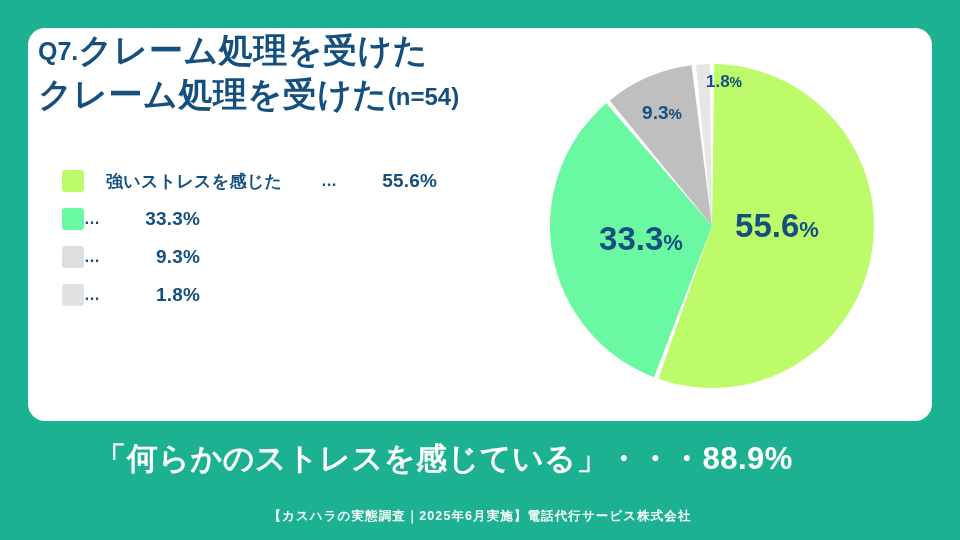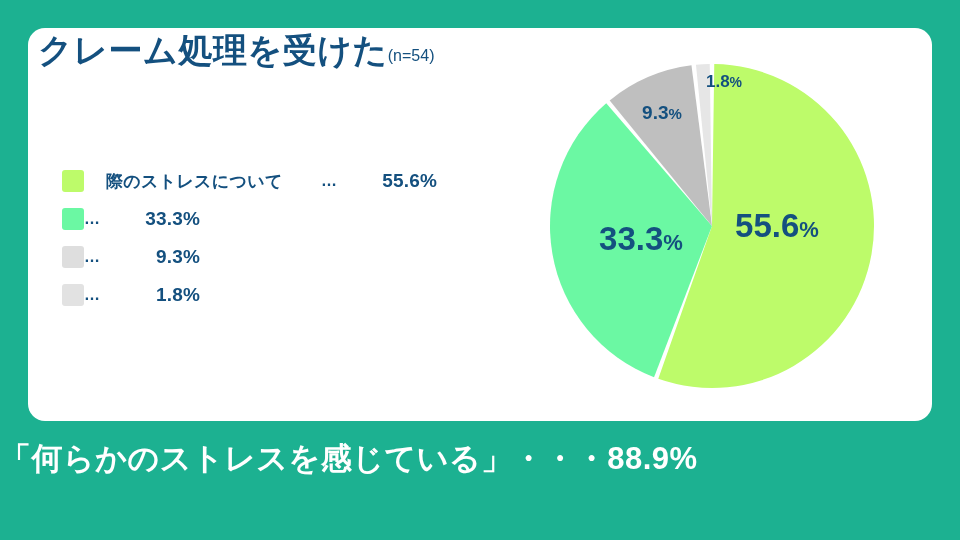--- a/index.html
+++ b/index.html
@@ -17,21 +17,21 @@
     background:#FFFFFF;border-radius:17px;
   }
 
   
   .title-block{position:absolute;left:38px;top:28px;width:470px;color:#134E7E;}
   .title-line{
     font-size:34px;font-weight:bold;line-height:1.30;
     letter-spacing:.5px;white-space:nowrap;color:#14507F;
   }
   .q-prefix{font-size:25px;font-weight:bold;letter-spacing:0;vertical-align:2px;}
-  .n-suffix{font-size:16px;font-weight:normal;letter-spacing:0;vertical-align:1px;}
+  .n-suffix{font-size:24px;font-weight:bold;letter-spacing:0;vertical-align:1px;}
 
   
   .legend{position:absolute;left:62px;top:162px;width:430px;}
   .legend-row{
     display:flex;align-items:center;height:38px;color:#14507F;
   }
   .swatch{width:22px;height:22px;border-radius:3px;flex:0 0 auto;}
   .legend-label{
     flex:0 0 215px;margin-left:22px;font-size:17px;font-weight:bold;
     letter-spacing:.3px;white-space:nowrap;
@@ -51,48 +51,51 @@
   }
   .lab-big{font-size:33px;}
   .lab-big-pct{font-size:22px;}
   .lab-mid{font-size:19px;}
   .lab-mid-pct{font-size:15px;}
   .lab-sm{font-size:17px;}
   .lab-sm-pct{font-size:14px;}
 
   
   .summary{
-    position:absolute;left:0;top:438px;width:888px;text-align:left;
+    position:absolute;left:0;top:438px;width:888px;text-align:center;
     color:#FFFFFF;font-size:31px;font-weight:bold;letter-spacing:.5px;
     white-space:nowrap;
   }
   .footer{
     position:absolute;left:0;top:508px;width:960px;text-align:center;
     color:#FFFFFF;font-size:12.5px;font-weight:bold;letter-spacing:1.1px;
     opacity:.97;white-space:nowrap;
   }
 </style>
 </head>
 <body>
 
 <div class="slide">
 
   <div class="card"></div>
 
   <div class="title-block">
     <div class="title-line">
+      <span class="q-prefix">Q7.</span><span>クレーム処理を受けた</span>
+    </div>
+    <div class="title-line">
       <span>クレーム処理を受けた</span><span class="n-suffix">(n=54)</span>
     </div>
   </div>
 
   <div class="legend">
 
     <div class="legend-row">
       <span class="swatch" style="background:#BDFB6A"></span>
-      <span class="legend-label">際のストレスについて</span>
+      <span class="legend-label">強いストレスを感じた</span>
       <span class="legend-dots">…</span>
       <span class="legend-value">55.6%</span>
     </div>
 
     <div class="legend-row">
       <span class="swatch" style="background:#6BF8A3"></span>
       <span class="legend-dots">…</span>
       <span class="legend-value">33.3%</span>
     </div>
 
@@ -131,14 +134,15 @@
         <tspan>9.3</tspan><tspan class="lab-mid-pct">%</tspan>
       </text>
 
       <text class="slice-label lab-sm" x="196" y="45" text-anchor="middle">
         <tspan>1.8</tspan><tspan class="lab-sm-pct">%</tspan>
       </text>
     </svg>
   </div>
 
   <div class="summary">「何らかのストレスを感じている」・・・88.9%</div>
+  <div class="footer">【カスハラの実態調査｜2025年6月実施】電話代行サービス株式会社</div>
 
 </div>
 
 </body></html>

